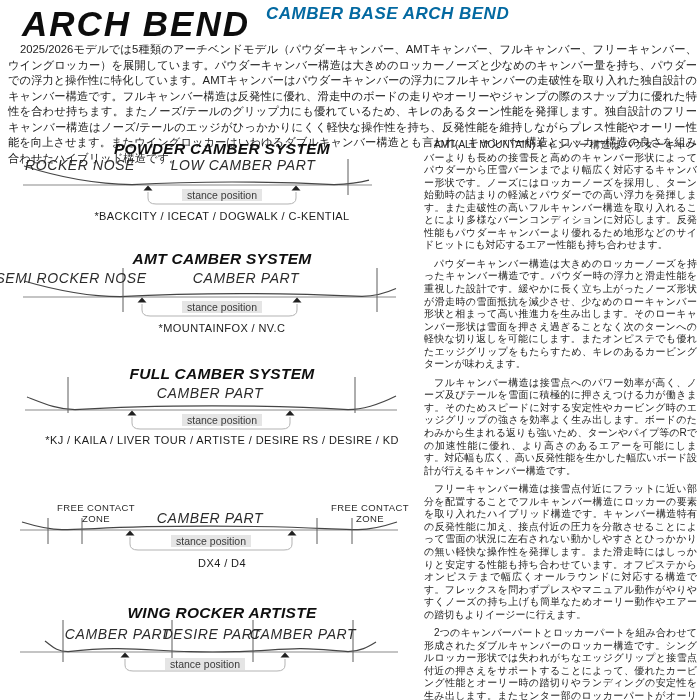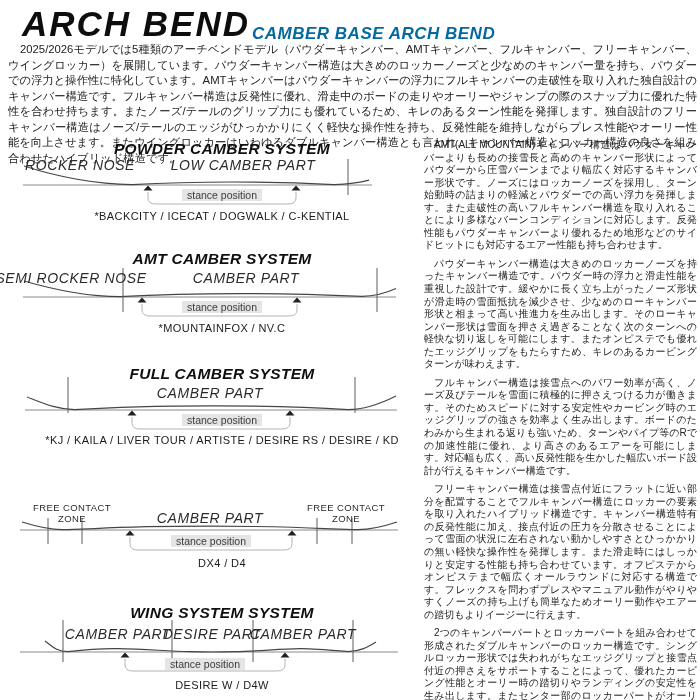--- a/index.html
+++ b/index.html
@@ -1,33 +1,33 @@
 <!DOCTYPE html>
 <html><head>
 <meta charset="utf-8">
 <style>
   html,body{margin:0;padding:0;background:#fff;}
   #app{position:relative;width:700px;height:700px;background:#ffffff;overflow:hidden;
        font-family:"Liberation Sans",sans-serif;color:#1a1a1a;}
   
-  .hdr{position:absolute;left:22px;top:4px;display:flex;align-items:flex-end;gap:2px;white-space:nowrap;}
+  .hdr{position:absolute;left:22px;top:4px;display:flex;align-items:flex-start;gap:16px;white-space:nowrap;}
   .hdr h1{margin:0;font-size:35px;font-style:italic;font-weight:bold;letter-spacing:2px;color:#0d0d0d;}
   .hdr .sub{font-size:17px;font-style:italic;font-weight:bold;letter-spacing:.5px;color:#0369a1;}
   
   .intro{position:absolute;left:8px;top:42px;width:689px;font-size:11.3px;line-height:15.5px;
          text-align:justify;text-indent:12px;color:#222;}
   
   .sec{position:absolute;left:0;width:444px;}
   .sec svg{position:absolute;left:0;top:0;}
   .sec-title{position:absolute;top:0;left:0;width:444px;text-align:center;font-style:italic;
              font-weight:bold;font-size:15.5px;letter-spacing:.3px;color:#0f0f0f;}
   .dlab{position:absolute;transform:translateX(-50%);font-size:14px;letter-spacing:.6px;
         color:#2b2b2b;white-space:nowrap;font-style:italic;}
   .dlab2{position:absolute;transform:translateX(-50%);font-size:9.5px;letter-spacing:.4px;
-        color:#2b2b2b;white-space:nowrap;text-align:center;line-height:10.5px;}
+        color:#2b2b2b;white-space:nowrap;text-align:center;line-height:10.5px;margin-left:24px;}
   .stance{position:absolute;transform:translateX(-50%);font-size:10.5px;color:#3a3a3a;
           background:#e5e5e5;padding:0 5px;white-space:nowrap;}
   .models{position:absolute;left:0;width:444px;text-align:center;font-size:11px;
           letter-spacing:.4px;color:#1b1b1b;white-space:nowrap;}
   
   .rcol{position:absolute;left:424px;top:139px;width:273px;}
   .rcol p{margin:0 0 6px 0;font-size:10px;line-height:12.55px;text-align:justify;
           text-indent:10px;color:#232323;}
   svg .base{stroke:#8a8a8a;stroke-width:1.1;fill:none;}
   svg .curve{stroke:#454545;stroke-width:1.2;fill:none;}
@@ -115,37 +115,36 @@
     <span class="dlab" style="left:210px;top:22px;">CAMBER PART</span>
     <span class="dlab2" style="left:346px;top:15px;">
       <span>FREE CONTACT</span><br>
       <span>ZONE</span>
     </span>
     <span class="stance" style="left:211px;top:47px;">stance position</span>
     <div class="models" style="top:69px;">DX4 / D4</div>
   </div>
 
   <div class="sec" style="top:604px;height:92px;">
-    <div class="sec-title">WING SYSTEM SYSTEM</div>
+    <div class="sec-title">WING ROCKER ARTISTE</div>
     <svg width="420" height="92" viewBox="0 0 420 92">
       <line class="base" x1="20" y1="48" x2="398" y2="48"></line>
       <path class="curve" d="M45,37 C52,42 56,47.5 68,47.6 C90,45 105,44.4 118,44.6 C145,45 165,47 190,47.7 C205,48.1 220,48.1 235,47.7 C260,47 280,44.9 300,44.6 C315,44.5 330,46 348,47.6 C360,47.6 368,43 376,38"></path>
       <line class="vline" x1="63" y1="16" x2="63" y2="58"></line>
       <line class="vline" x1="172" y1="16" x2="172" y2="58"></line>
       <line class="vline" x1="253" y1="16" x2="253" y2="58"></line>
       <line class="vline" x1="353" y1="16" x2="353" y2="58"></line>
       <polygon class="tri" points="120.5,53.5 129.5,53.5 125,48.5"></polygon>
       <polygon class="tri" points="280.5,53.5 289.5,53.5 285,48.5"></polygon>
       <path class="brk" d="M125,55 L125,61 Q125,67 133,67 L277,67 Q285,67 285,61 L285,55"></path>
     </svg>
     <span class="dlab" style="left:118px;top:22px;">CAMBER PART</span>
     <span class="dlab" style="left:212px;top:22px;">DESIRE PART</span>
     <span class="dlab" style="left:303px;top:22px;">CAMBER PART</span>
     <span class="stance" style="left:205px;top:54px;">stance position</span>
-    <div class="models" style="top:75px;">DESIRE W / D4W</div>
   </div>
 
   <div class="rcol">
     <p>AMT(ALL MOUNTAIN)キャンバー構造はパウダーキャンバーよりも長めの接雪長と高めのキャンバー形状によってパウダーから圧雪バーンまでより幅広く対応するキャンバー形状です。ノーズにはロッカーノーズを採用し、ターン始動時の詰まりの軽減とパウダーでの高い浮力を発揮します。また走破性の高いフルキャンバー構造を取り入れることにより多様なバーンコンディションに対応します。反発性能もパウダーキャンバーより優れるため地形などのサイドヒットにも対応するエアー性能も持ち合わせます。</p>
     <p>パウダーキャンバー構造は大きめのロッカーノーズを持ったキャンバー構造です。パウダー時の浮力と滑走性能を重視した設計です。緩やかに長く立ち上がったノーズ形状が滑走時の雪面抵抗を減少させ、少なめのローキャンバー形状と相まって高い推進力を生み出します。そのローキャンバー形状は雪面を押さえ過ぎることなく次のターンへの軽快な切り返しを可能にします。またオンピステでも優れたエッジグリップをもたらすため、キレのあるカービングターンが味わえます。</p>
     <p>フルキャンバー構造は接雪点へのパワー効率が高く、ノーズ及びテールを雪面に積極的に押さえつける力が働きます。そのためスピードに対する安定性やカービング時のエッジグリップの強さを効率よく生み出します。ボードのたわみから生まれる返りも強いため、ターンやパイプ等のRでの加速性能に優れ、より高さのあるエアーを可能にします。対応幅も広く、高い反発性能を生かした幅広いボード設計が行えるキャンバー構造です。</p>
     <p>フリーキャンバー構造は接雪点付近にフラットに近い部分を配置することでフルキャンバー構造にロッカーの要素を取り入れたハイブリッド構造です。キャンバー構造特有の反発性能に加え、接点付近の圧力を分散させることによって雪面の状況に左右されない動かしやすさとひっかかりの無い軽快な操作性を発揮します。また滑走時にはしっかりと安定する性能も持ち合わせています。オフピステからオンピステまで幅広くオールラウンドに対応する構造です。フレックスを問わずプレスやマニュアル動作がやりやすくノーズの持ち上げも簡単なためオーリー動作やエアーの踏切もよりイージーに行えます。</p>
     <p>2つのキャンバーパートとロッカーパートを組み合わせて形成されたダブルキャンバーのロッカー構造です。シングルロッカー形状では失われがちなエッジグリップと接雪点付近の押さえをサポートすることによって、優れたカービング性能とオーリー時の踏切りやランディングの安定性を生み出します。またセンター部のロッカーパートがオーリー時の前足の引きつけやすさと、楽なプレスコントロール性能を発揮します。ロッカーベースながらキャンバー構造の反発性能を組み込んだハイブリッド構造です。</p>
   </div>
 

